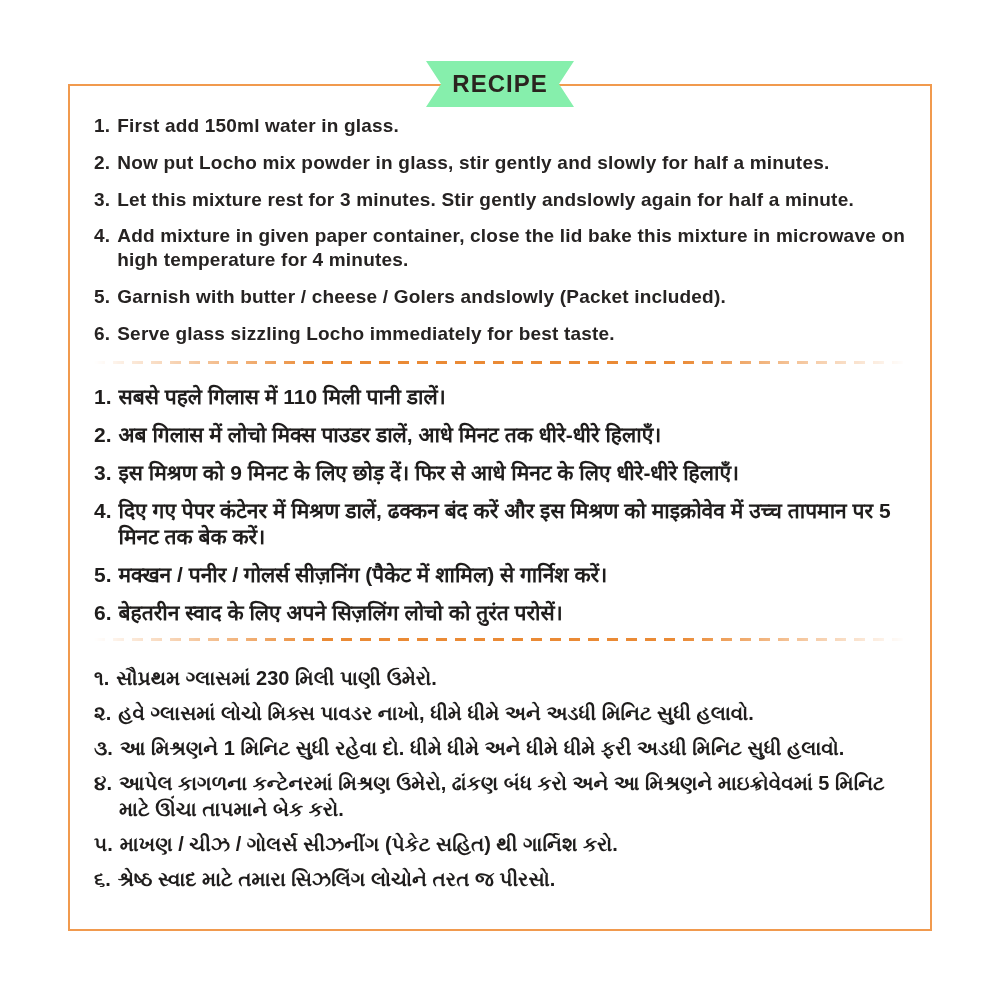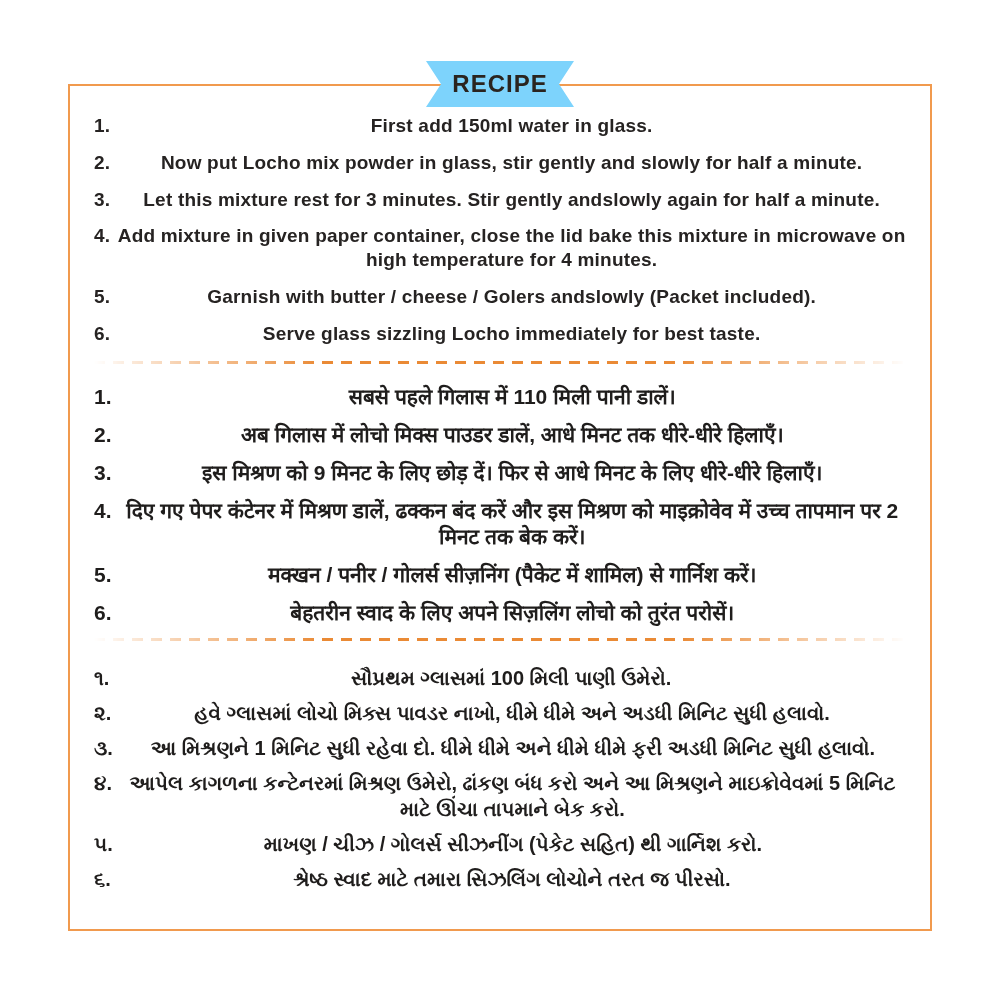--- a/index.html
+++ b/index.html
@@ -26,21 +26,21 @@
     padding: 0 24px;
     background: #ffffff;
   }
   .ribbon {
     position: absolute;
     top: 61px;
     left: 50%;
     transform: translateX(-50%);
     width: 148px;
     height: 46px;
-    background: #7dd3fc;
+    background: #86efac;
     clip-path: polygon(0 0, 100% 0, calc(100% - 15px) 50%, 100% 100%, 0 100%, 15px 50%);
     display: flex;
     align-items: center;
     justify-content: center;
     z-index: 2;
   }
   .ribbon-label {
     font-size: 24px;
     font-weight: 800;
     letter-spacing: 1px;
@@ -53,21 +53,21 @@
   }
   .step {
     display: flex;
     align-items: flex-start;
   }
   .num {
     flex: 0 0 auto;
     margin-right: 7px;
     white-space: nowrap;
   }
-  .txt { flex: 1 1 auto; text-align: center; }
+  .txt { flex: 1 1 auto; }
 
   .en { margin-top: 28px; }
   .en .step {
     font-size: 19px;
     font-weight: 700;
     line-height: 1.25;
     letter-spacing: 0.2px;
     margin-bottom: 13px;
     color: #262322;
   }
@@ -108,21 +108,21 @@
 
 <div class="frame">
 
   <ul class="list en">
     <li class="step">
       <span class="num">1.</span>
       <span class="txt">First add 150ml water in glass.</span>
     </li>
     <li class="step">
       <span class="num">2.</span>
-      <span class="txt">Now put Locho mix powder in glass, stir gently and slowly for half a minute.</span>
+      <span class="txt">Now put Locho mix powder in glass, stir gently and slowly for half a minutes.</span>
     </li>
     <li class="step">
       <span class="num">3.</span>
       <span class="txt">Let this mixture rest for 3 minutes. Stir gently andslowly again for half a minute.</span>
     </li>
     <li class="step">
       <span class="num">4.</span>
       <span class="txt">Add mixture in given paper container, close the lid bake this mixture in microwave on high temperature for 4 minutes.</span>
     </li>
     <li class="step">
@@ -145,38 +145,38 @@
     <li class="step">
       <span class="num">2.</span>
       <span class="txt">अब गिलास में लोचो मिक्स पाउडर डालें, आधे मिनट तक धीरे-धीरे हिलाएँ।</span>
     </li>
     <li class="step">
       <span class="num">3.</span>
       <span class="txt">इस मिश्रण को 9 मिनट के लिए छोड़ दें। फिर से आधे मिनट के लिए धीरे-धीरे हिलाएँ।</span>
     </li>
     <li class="step">
       <span class="num">4.</span>
-      <span class="txt">दिए गए पेपर कंटेनर में मिश्रण डालें, ढक्कन बंद करें और इस मिश्रण को माइक्रोवेव में उच्च तापमान पर 2 मिनट तक बेक करें।</span>
+      <span class="txt">दिए गए पेपर कंटेनर में मिश्रण डालें, ढक्कन बंद करें और इस मिश्रण को माइक्रोवेव में उच्च तापमान पर 5 मिनट तक बेक करें।</span>
     </li>
     <li class="step">
       <span class="num">5.</span>
       <span class="txt">मक्खन / पनीर / गोलर्स सीज़निंग (पैकेट में शामिल) से गार्निश करें।</span>
     </li>
     <li class="step">
       <span class="num">6.</span>
       <span class="txt">बेहतरीन स्वाद के लिए अपने सिज़लिंग लोचो को तुरंत परोसें।</span>
     </li>
   </ul>
 
   <div class="divider divider-2"></div>
 
   <ul class="list gu">
     <li class="step">
       <span class="num">૧.</span>
-      <span class="txt">સૌપ્રથમ ગ્લાસમાં 100 મિલી પાણી ઉમેરો.</span>
+      <span class="txt">સૌપ્રથમ ગ્લાસમાં 230 મિલી પાણી ઉમેરો.</span>
     </li>
     <li class="step">
       <span class="num">૨.</span>
       <span class="txt">હવે ગ્લાસમાં લોચો મિક્સ પાવડર નાખો, ધીમે ધીમે અને અડધી મિનિટ સુધી હલાવો.</span>
     </li>
     <li class="step">
       <span class="num">૩.</span>
       <span class="txt">આ મિશ્રણને 1 મિનિટ સુધી રહેવા દો. ધીમે ધીમે અને ધીમે ધીમે ફરી અડધી મિનિટ સુધી હલાવો.</span>
     </li>
     <li class="step">

